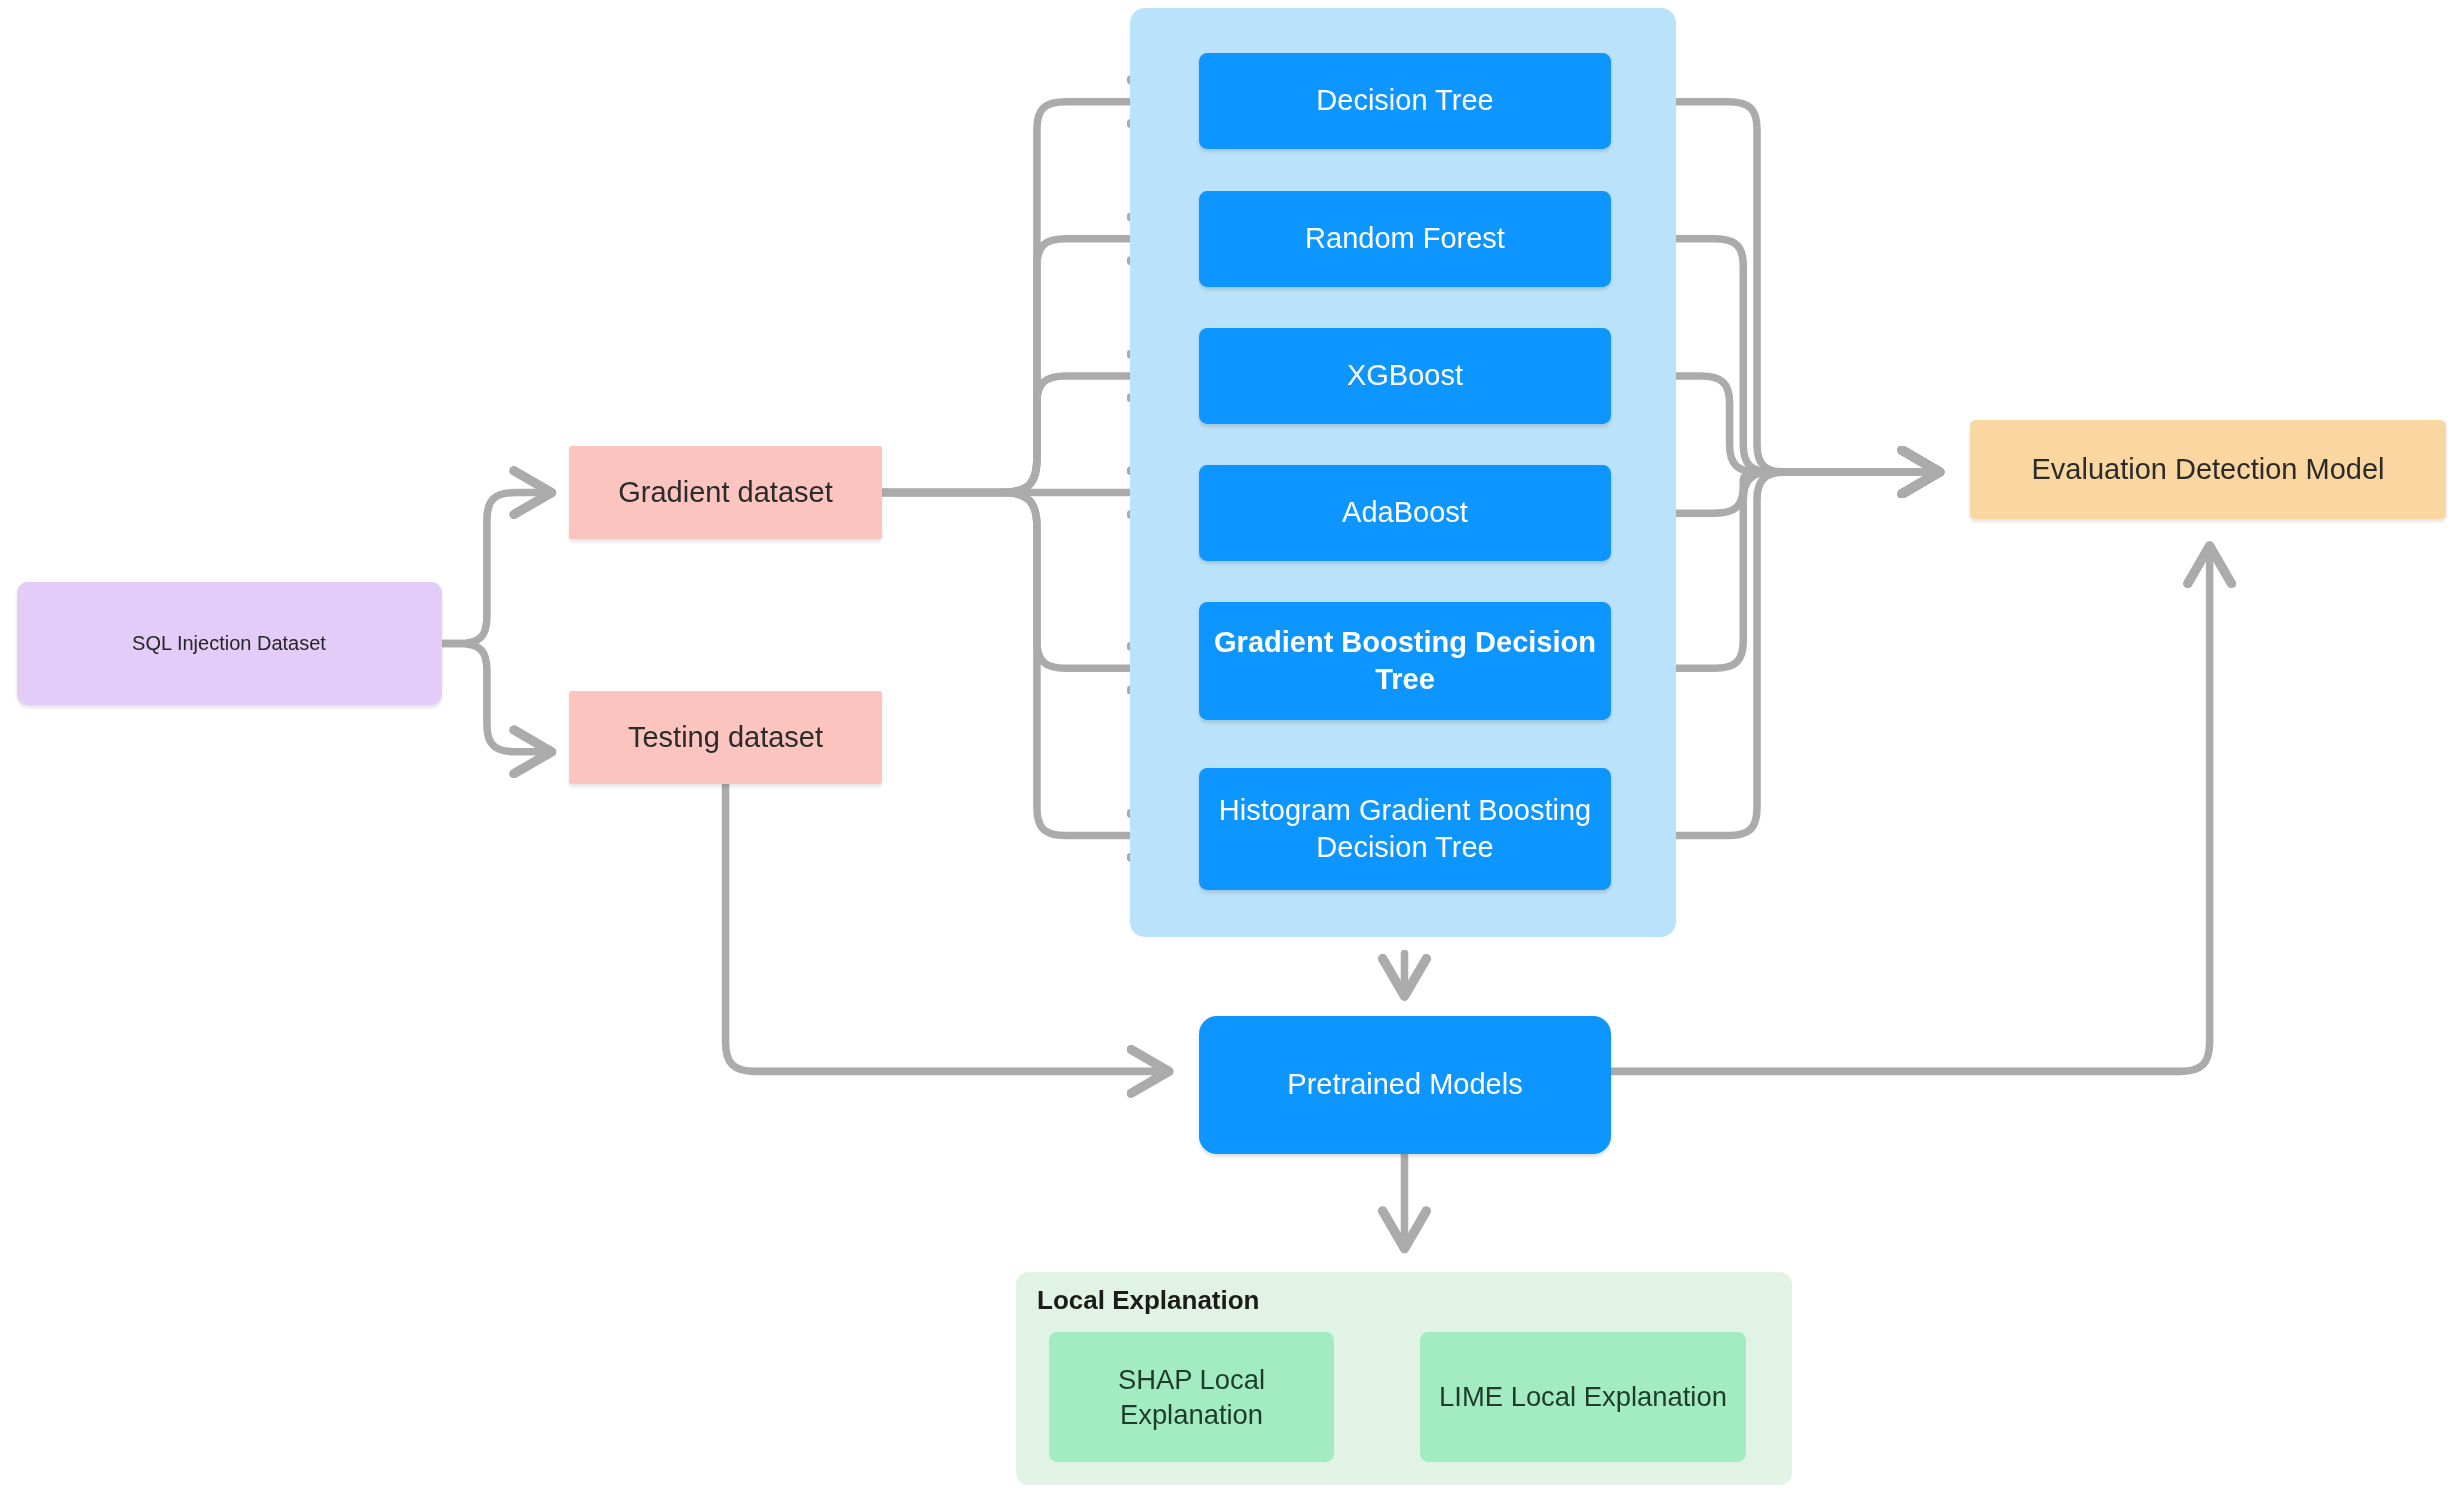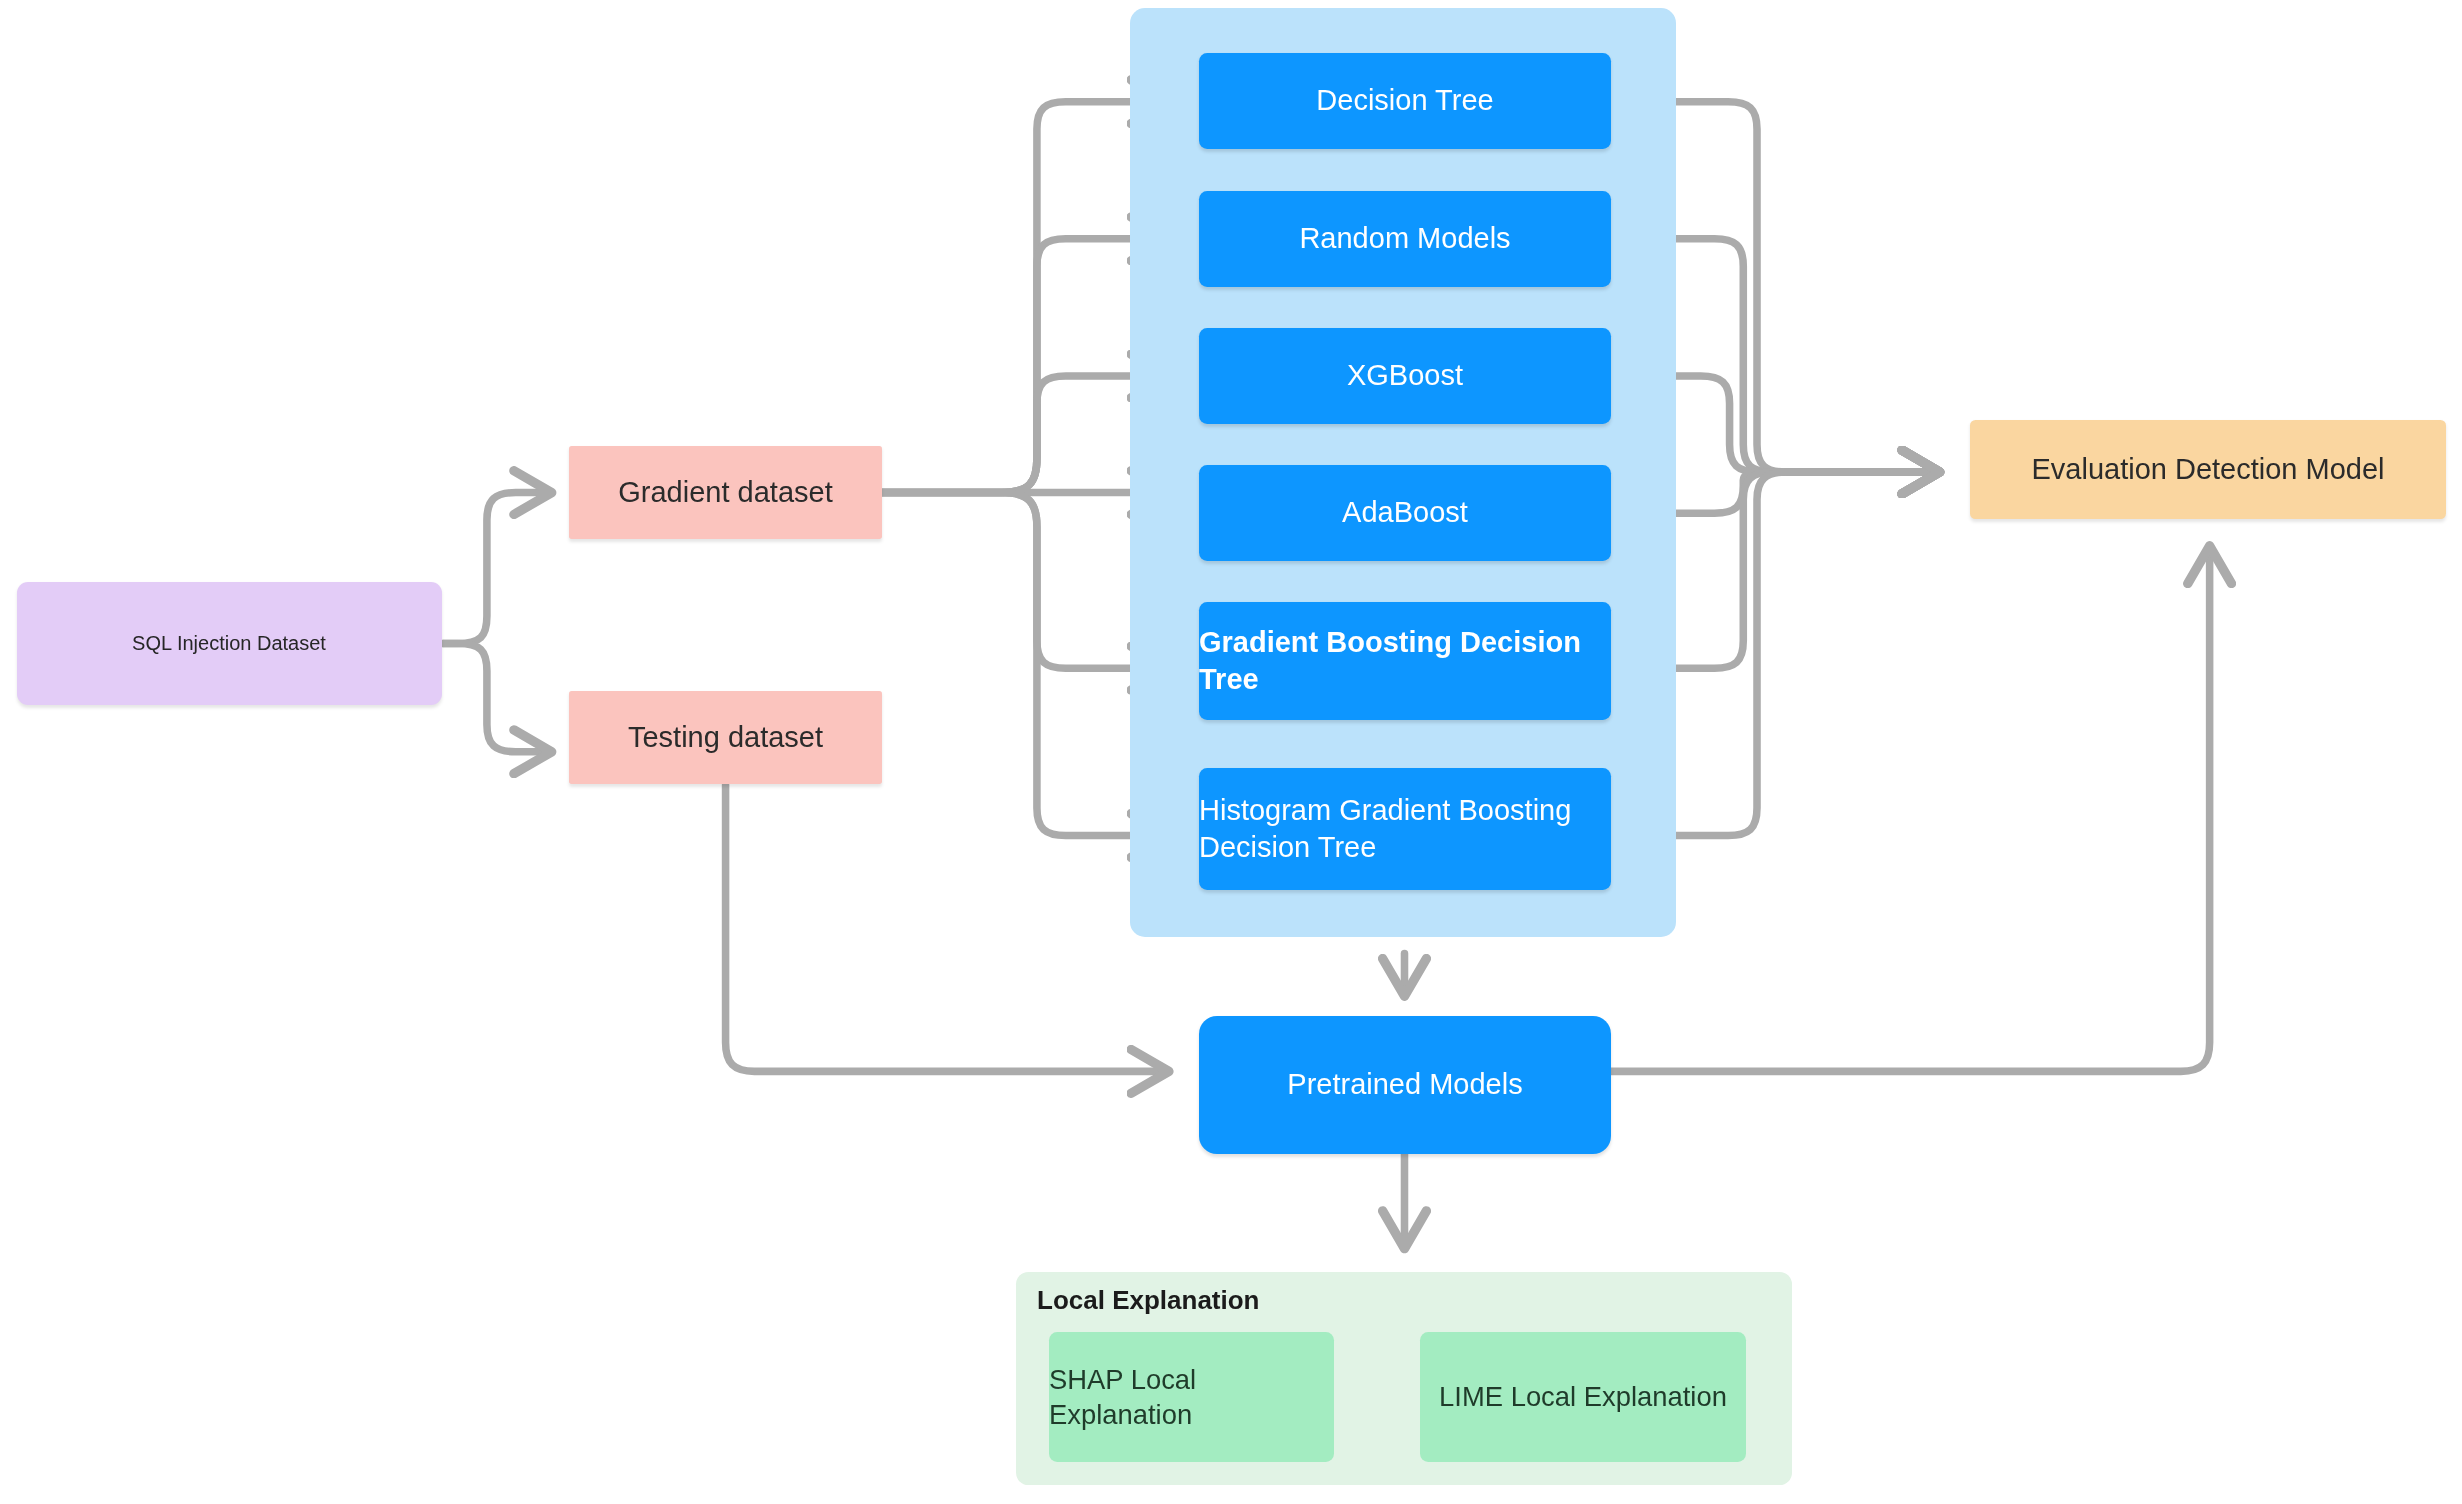--- a/index.html
+++ b/index.html
@@ -1,20 +1,20 @@
 <!DOCTYPE html>
 <html style="font-size:11px"><head>
 <meta charset="utf-8">
 <style>
   html,body{margin:0;padding:0;background:#ffffff;}
   body{font-family:"Liberation Sans","DejaVu Sans",sans-serif;}
   #stage{position:relative;width:2462px;height:1505px;background:#ffffff;overflow:hidden;}
   #wires{position:absolute;left:0;top:0;width:2462px;height:1505px;}
   .node{position:absolute;box-sizing:border-box;display:flex;align-items:center;
-        justify-content:center;text-align:left;line-height:1.28;}
+        justify-content:center;text-align:center;line-height:1.28;}
   .grp{position:absolute;box-sizing:border-box;}
 
   
   #n-source{left:16.5px;top:582px;width:425px;height:123px;background:#E3CCF7;
             border-radius:11px;color:#262626;font-size:20px;
             box-shadow:0 2.1px 3.4px rgba(0,0,0,.10);}
 
   
   .pink{background:#FBC4BE;color:#2b2b2b;font-size:29px;border-radius:2.7px;
         box-shadow:0 2.1px 3.4px rgba(0,0,0,.10);}
@@ -110,21 +110,21 @@
 
   <div class="grp" id="g-models"></div>
   <div class="grp" id="g-local"></div>
 
   <div class="node" id="n-source">SQL Injection Dataset</div>
 
   <div class="node pink" id="n-train">Gradient dataset</div>
   <div class="node pink" id="n-test">Testing dataset</div>
 
   <div class="node blue" id="n-dt">Decision Tree</div>
-  <div class="node blue" id="n-rf">Random Models</div>
+  <div class="node blue" id="n-rf">Random Forest</div>
   <div class="node blue" id="n-xgb">XGBoost</div>
   <div class="node blue" id="n-ada">AdaBoost</div>
   <div class="node blue" id="n-gbdt">Gradient Boosting Decision Tree</div>
   <div class="node" id="n-eval">Evaluation Detection Model</div>
 
   <div class="node blue" id="n-hgbdt">Histogram Gradient Boosting Decision Tree</div>
 
   <div class="node" id="n-pre">Pretrained Models</div>
 
   <div id="lbl-local">Local Explanation</div>

